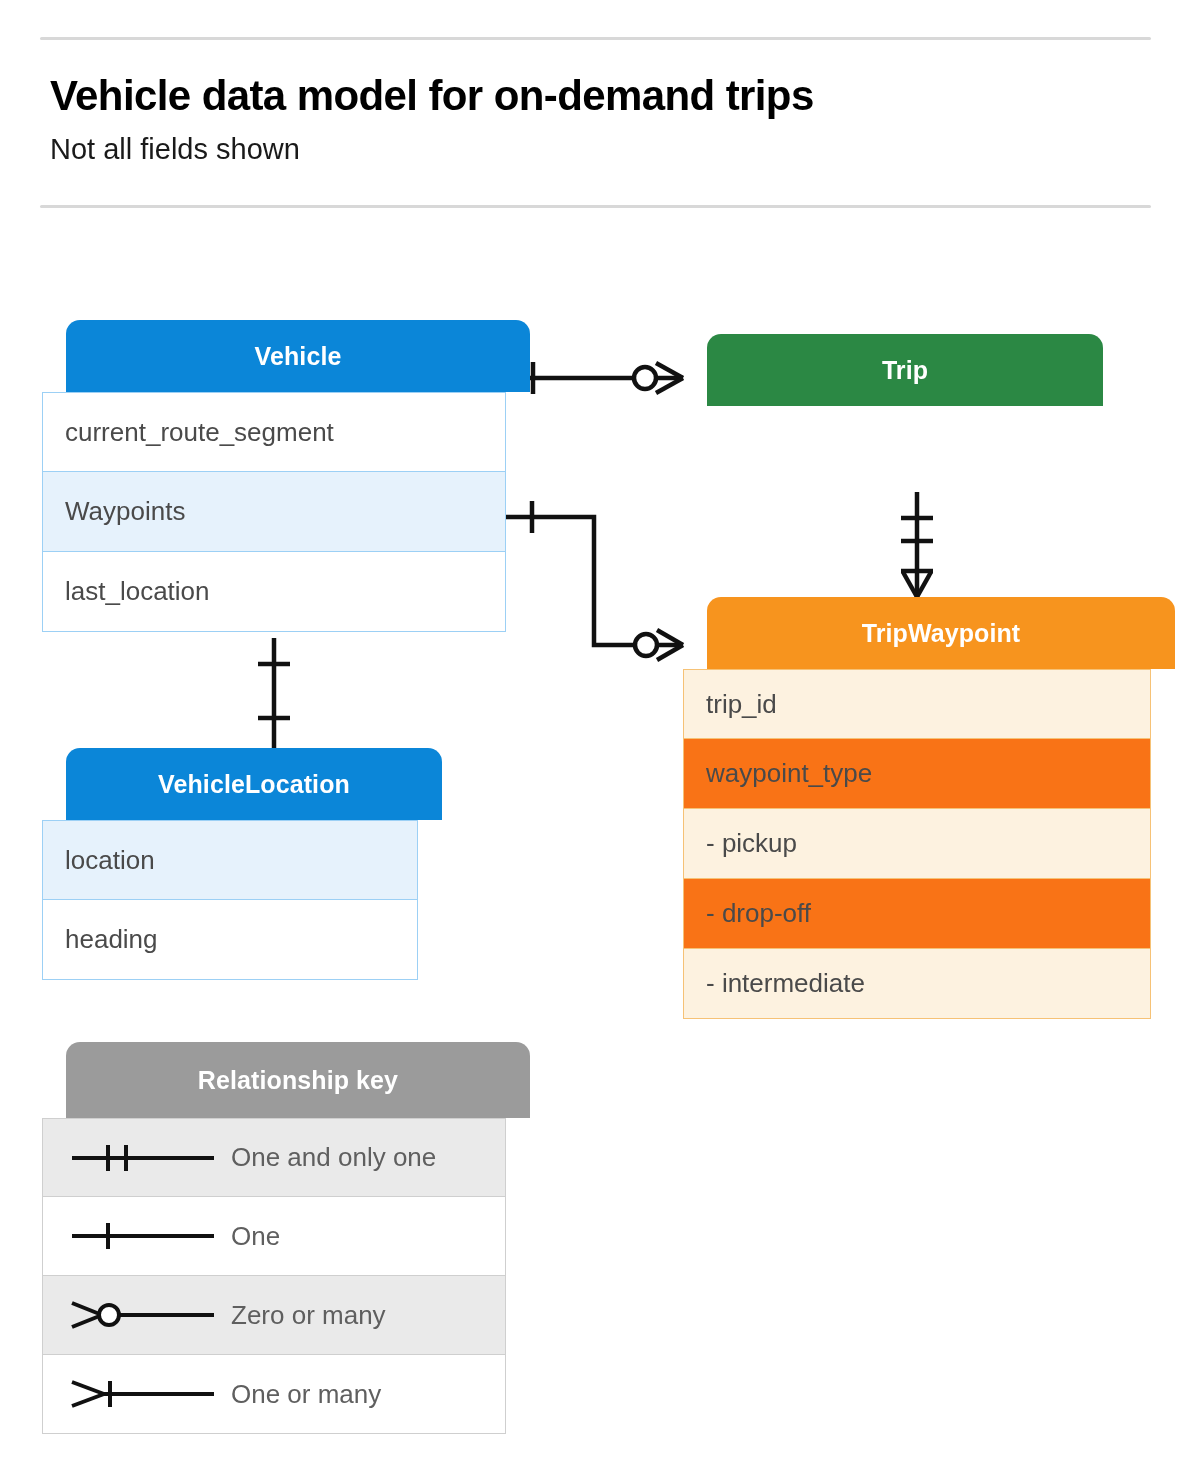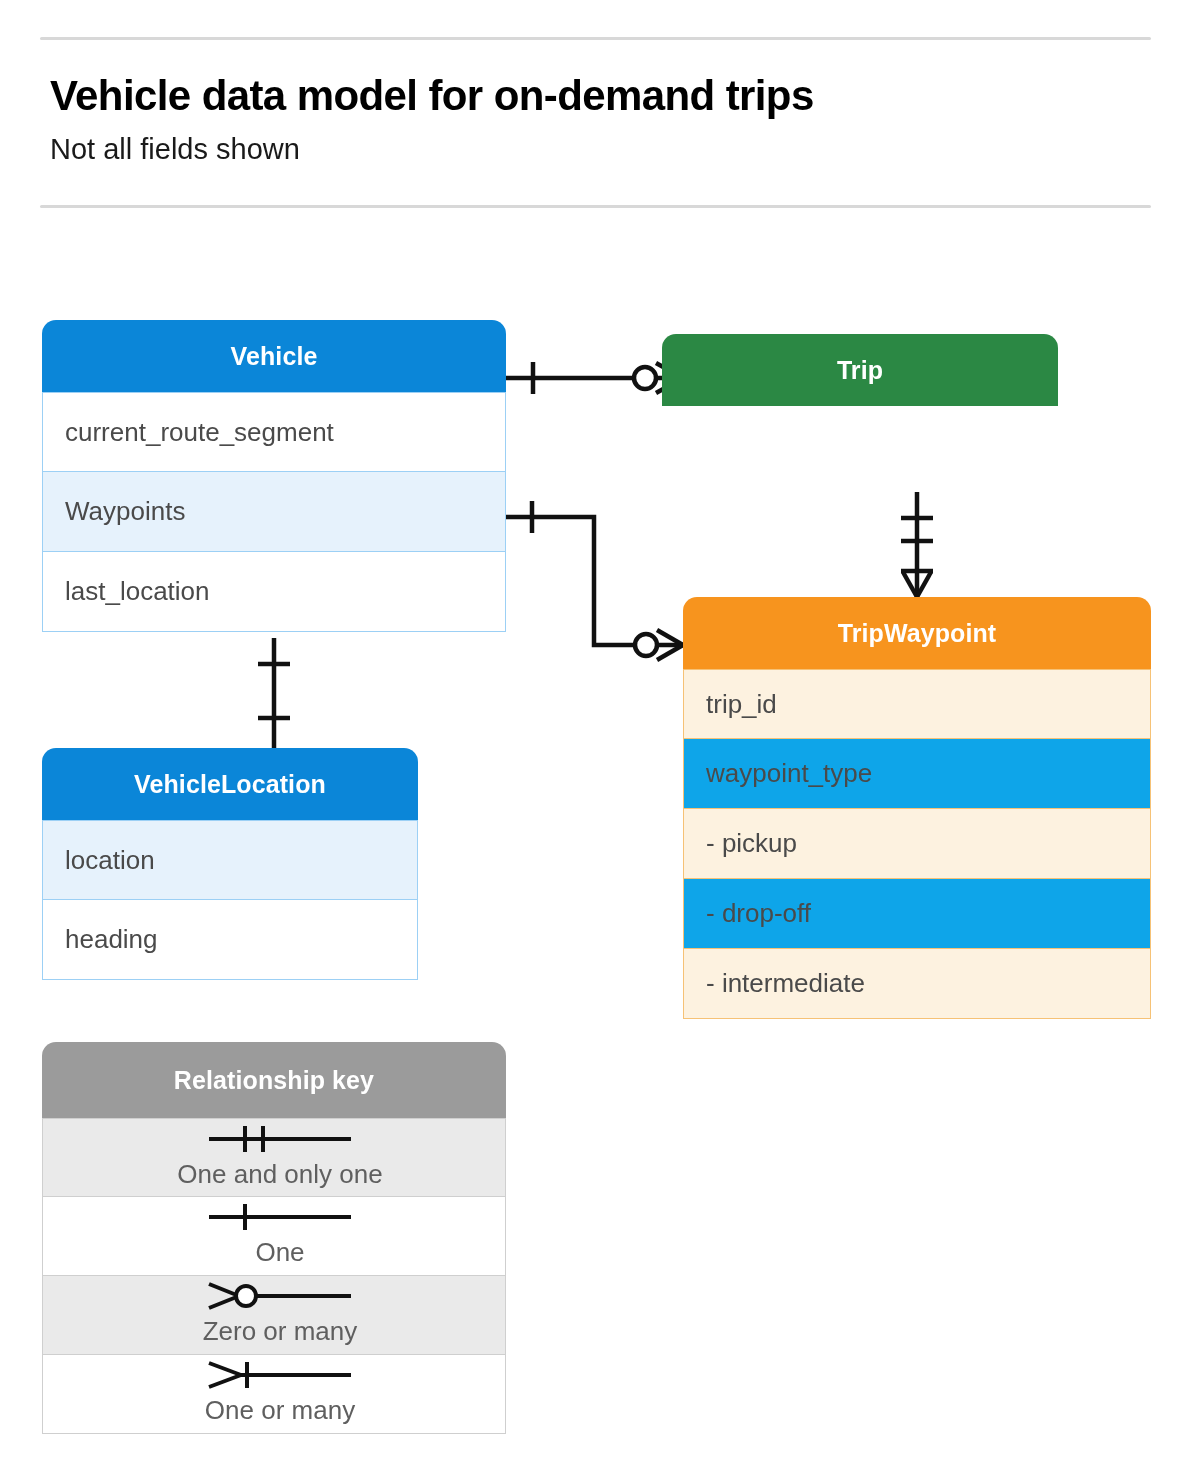--- a/index.html
+++ b/index.html
@@ -24,20 +24,21 @@
   }
 
   
   .entity{position:absolute;box-sizing:border-box;}
   .entity .hdr{
     box-sizing:border-box;width:100%;
     border-radius:14px 14px 0 0;
     color:#ffffff;font-size:25px;font-weight:700;
     display:flex;align-items:center;justify-content:center;
     letter-spacing:.1px;
+    margin-left:24px;
   }
   .entity .rows{box-sizing:border-box;width:100%;}
   .entity .row{
     box-sizing:border-box;width:100%;
     display:flex;align-items:center;
     font-size:26px;color:#4a4a4a;font-weight:400;
     padding-left:22px;
     border-style:solid;border-width:0 1.6px 1.6px 1.6px;
   }
   .entity .row.first{border-top-width:1.6px;}
@@ -50,38 +51,38 @@
 
   
   .green .hdr{background:#2b8844;}
   .green .row{border-color:#a8d5b4;}
   .green .row.alt{background:#e9f4ec;}
 
   
   .orange .hdr{background:#f7941e;}
   .orange .row{border-color:#f6c276;}
   .orange .row.alt{background:#fdf2e0;}
-  .orange .row.plain{background:#0ea5e9;}
+  .orange .row.plain{background:#f97316;}
 
   
   .gray .hdr{background:#9b9b9b;font-size:25px;}
-  .gray .row{border-color:#cfcfcf;color:#5f5f5f;padding-left:12px;flex-direction:column;}
+  .gray .row{border-color:#cfcfcf;color:#5f5f5f;padding-left:12px;}
   .gray .row.alt{background:#eaeaea;}
   .gray .row.plain{background:#ffffff;}
 
   
   #entity-vehicle{left:42px;top:320px;width:464px;}
   #entity-vehicle .hdr{height:72px;}
   #entity-vehicle .row{height:80px;}
 
   #entity-vehiclelocation{left:42px;top:748px;width:376px;}
   #entity-vehiclelocation .hdr{height:72px;}
   #entity-vehiclelocation .row{height:80px;}
 
-  #entity-trip{left:662px;top:334px;width:396px;text-align:center;}
+  #entity-trip{left:683px;top:334px;width:396px;text-align:center;}
   #entity-trip .hdr{height:72px;}
   #entity-trip .row{height:86px;}
 
   #entity-tripwaypoint{left:683px;top:597px;width:468px;}
   #entity-tripwaypoint .hdr{height:72px;}
   #entity-tripwaypoint .row{height:70px;}
 
   #legend-box{left:42px;top:1042px;width:464px;}
   #legend-box .hdr{height:76px;}
   #legend-box .row{height:79px;}

